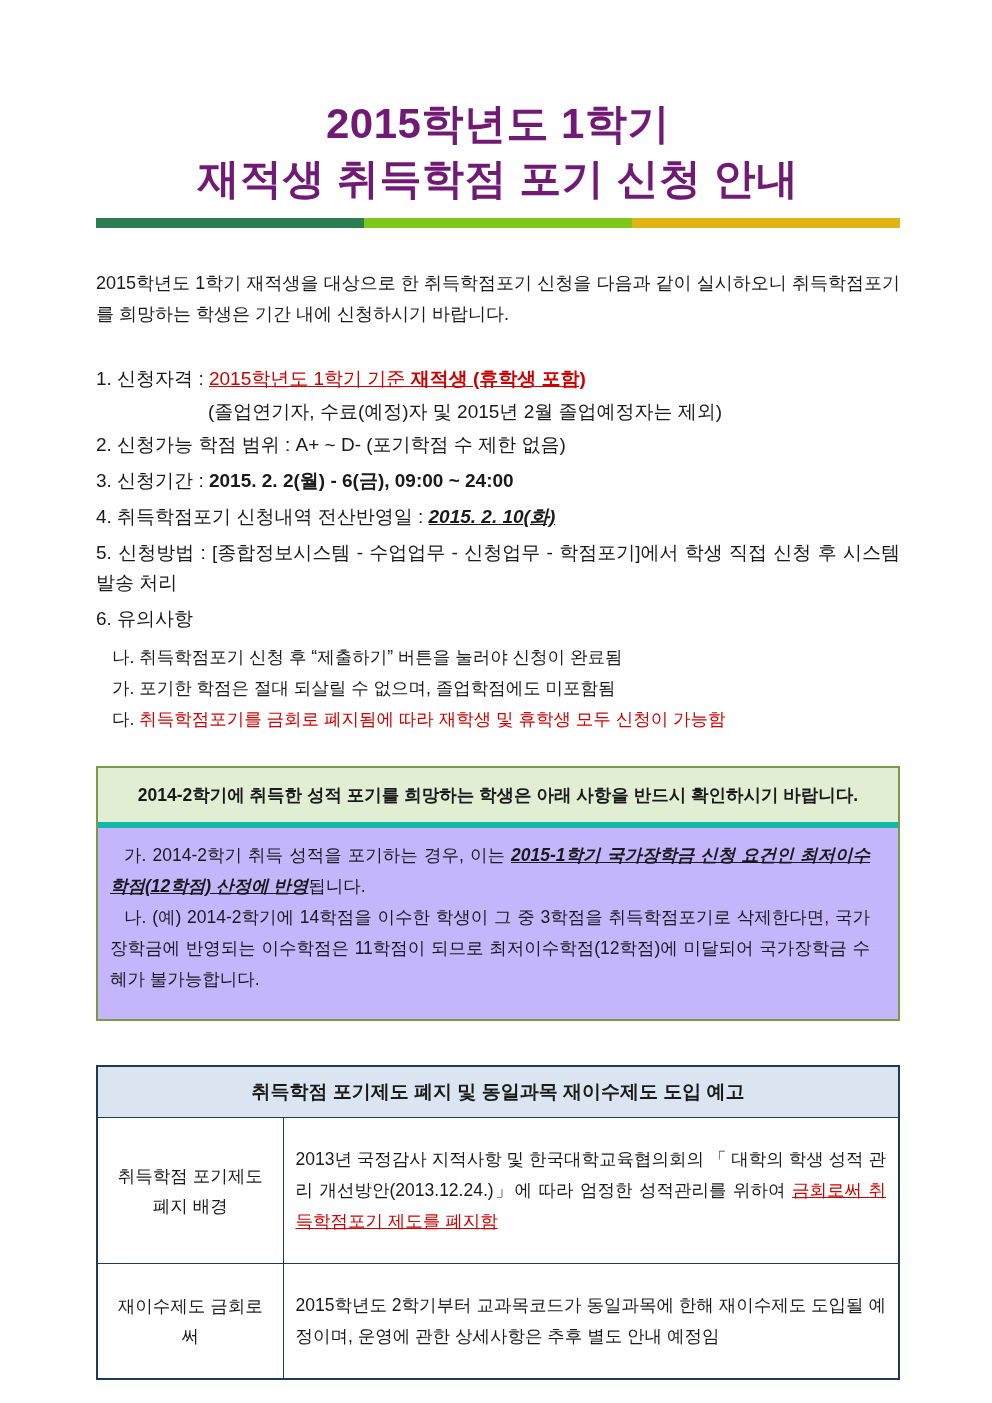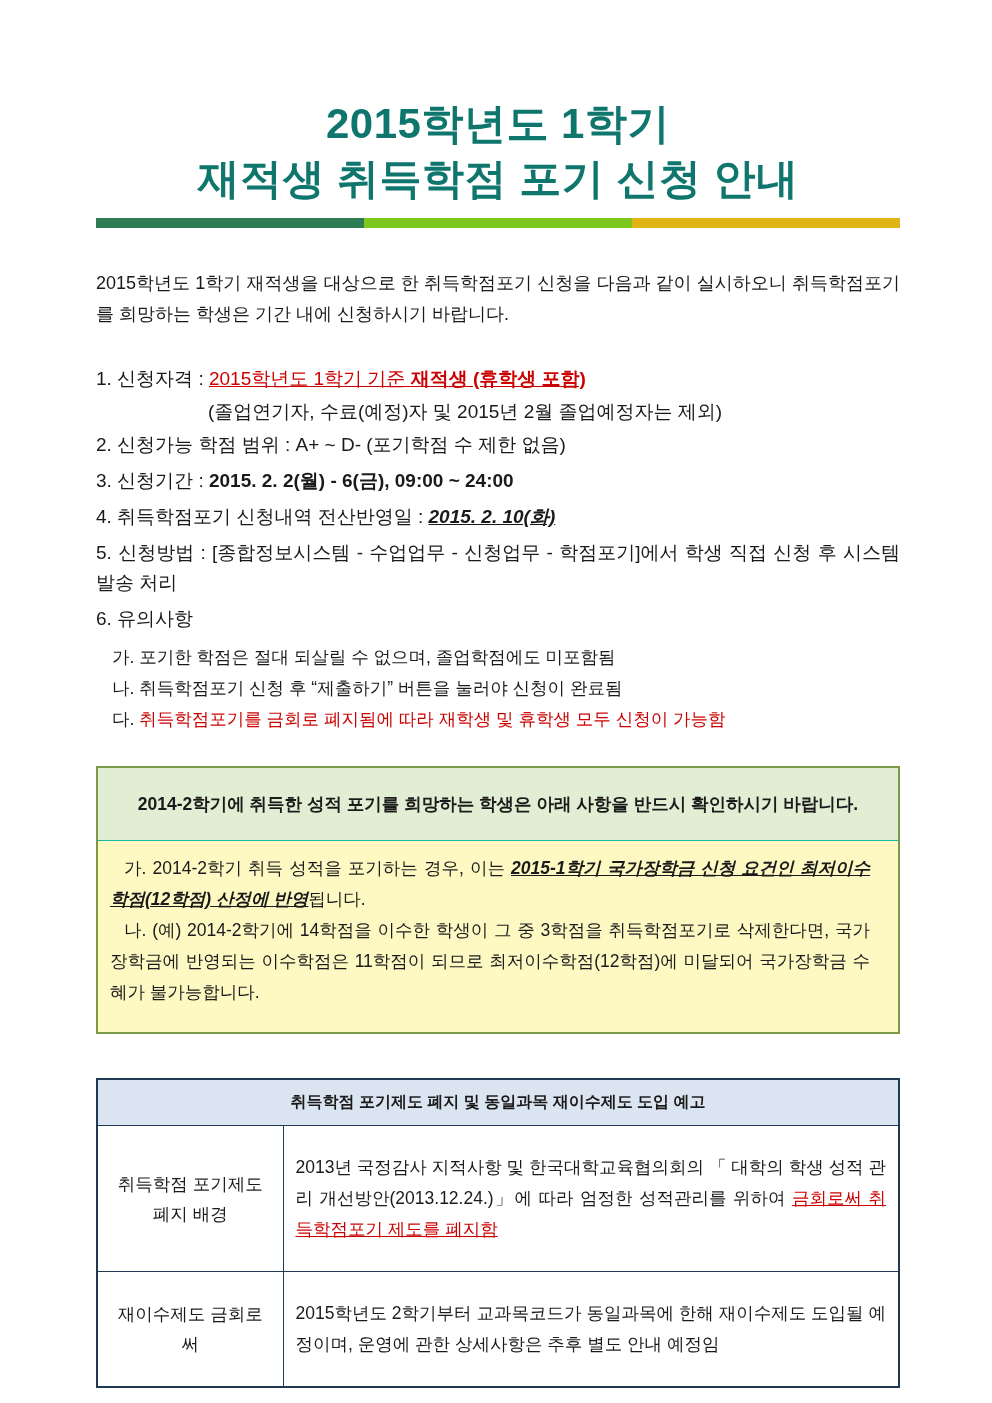--- a/index.html
+++ b/index.html
@@ -13,21 +13,21 @@
   }
   .content {
     padding: 96px 92px 0 96px;
   }
   
   .title {
     text-align: center;
     font-weight: 800;
     font-size: 42px;
     line-height: 55px;
-    color: #0f766e;
+    color: #701a75;
     letter-spacing: 0.5px;
   }
   
   .bar {
     display: flex;
     height: 10px;
     margin-top: 12px;
   }
   .bar .seg { flex: 1 1 0; }
   
@@ -49,47 +49,47 @@
   .bold { font-weight: bold; }
   .bold-underline { font-weight: bold; text-decoration: underline; font-style: italic; }
   
   .green-box {
     margin-top: 32px;
     border: 2px solid #7a9a48;
     font-size: 17.5px;
   }
   .green-box-header {
     background: #e2eed3;
-    border-bottom: 1px solid #14b8a6;
-    padding: 23px 14px;
+    border-bottom: 6px solid #14b8a6;
+    padding: 14px 14px;
     font-weight: bold;
     text-align: center;
     line-height: 26px;
   }
   .green-box-body {
-    background: #fef9c3;
+    background: #c4b5fd;
     padding: 12px 28px 24px 12px;
     line-height: 31px;
     text-align: justify;
   }
   .green-box-body p { text-indent: 14px; }
   
   table.announce {
     margin-top: 44px;
     width: 100%;
     border-collapse: collapse;
     border: 2px solid #1f3b54;
     font-size: 17.5px;
   }
   table.announce th {
     background: #dbe5f1;
     border: 1px solid #1f3b54;
     padding: 12px 8px;
     font-weight: bold;
-    font-size: 16px;
+    font-size: 19px;
   }
   table.announce td {
     border: 1px solid #1f3b54;
     vertical-align: middle;
   }
   td.cell-label {
     width: 186px;
     text-align: center;
     padding: 10px 14px;
     line-height: 30px;
@@ -131,22 +131,22 @@
       <span>3. 신청기간 : </span><span class="bold">2015. 2. 2(월) - 6(금), 09:00 ~ 24:00</span>
     </div>
     <div class="item gap">
       <span>4. 취득학점포기 신청내역 전산반영일 : </span><span class="bold-underline">2015. 2. 10(화)</span>
     </div>
     <div class="item gap">5. 신청방법 : [종합정보시스템 - 수업업무 - 신청업무 - 학점포기]에서 학생 직접 신청 후 시스템 발송 처리</div>
     <div class="item gap">6. 유의사항</div>
   </div>
 
   <div class="sub-items">
+    <div class="sub">나. 취득학점포기 신청 후 “제출하기” 버튼을 눌러야 신청이 완료됨</div>
     <div class="sub">가. 포기한 학점은 절대 되살릴 수 없으며, 졸업학점에도 미포함됨</div>
-    <div class="sub">나. 취득학점포기 신청 후 “제출하기” 버튼을 눌러야 신청이 완료됨</div>
     <div class="sub">
       <span>다. </span><span class="red">취득학점포기를 금회로 폐지됨에 따라 재학생 및 휴학생 모두 신청이 가능함</span>
     </div>
   </div>
 
   <div class="green-box">
     <div class="green-box-header">2014-2학기에 취득한 성적 포기를 희망하는 학생은 아래 사항을 반드시 확인하시기 바랍니다.</div>
     <div class="green-box-body">
       <p>
         <span>가. 2014-2학기 취득 성적을 포기하는 경우, 이는 </span><span class="bold-underline">2015-1학기 국가장학금 신청 요건인 최저이수학점(12학점) 산정에 반영</span><span>됩니다.</span>

